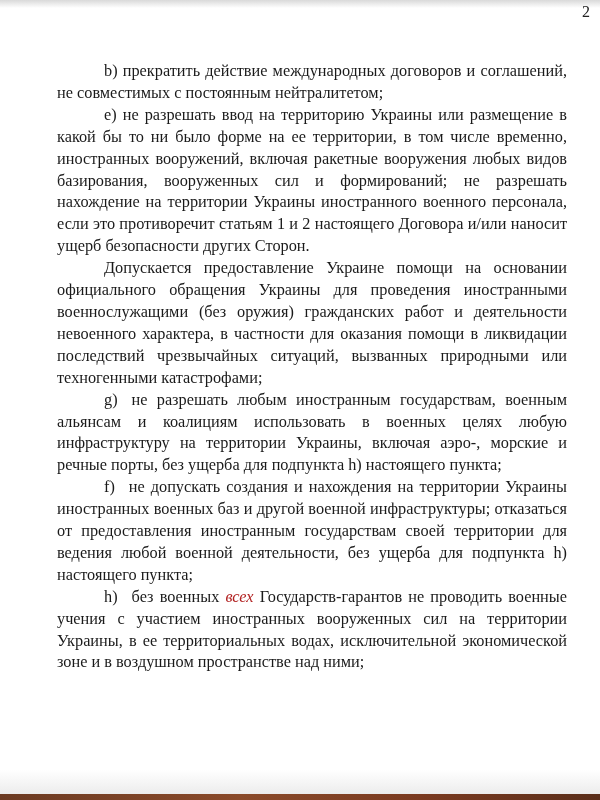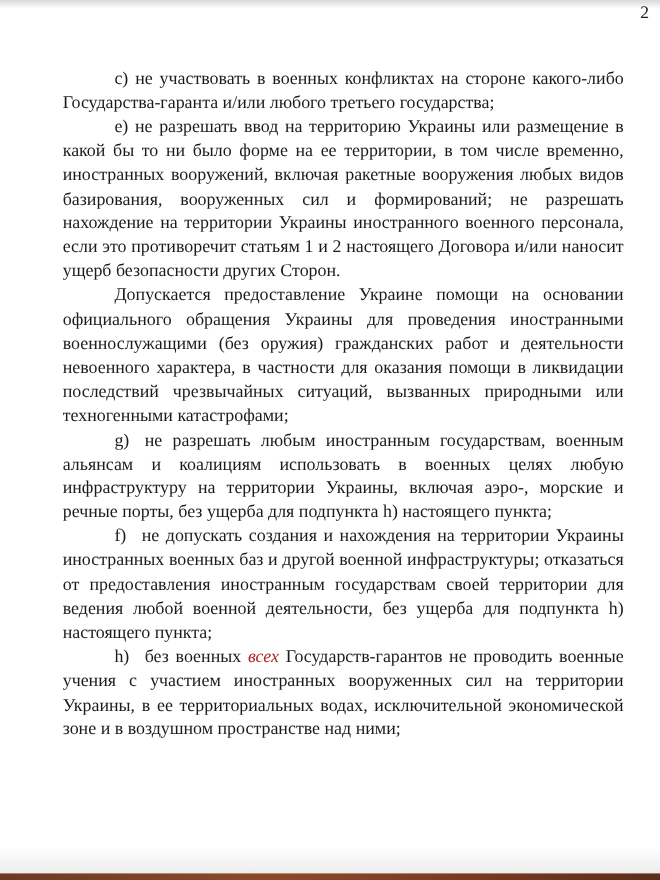--- a/index.html
+++ b/index.html
@@ -39,22 +39,22 @@
       background: linear-gradient(90deg, #6b3a22, #8a4a2a 40%, #7a3a20 70%, #5a2e1a);
     }
   </style>
 </head>
 <body>
 
 <div class="top-shadow"></div>
 <div class="page-number">2</div>
 
 <div class="content">
+  <p class="para"><span class="marker">b)</span><span> прекратить действие международных договоров и соглашений, не совместимых с постоянным нейтралитетом;</span></p>
 
-  <p class="para"><span class="marker">c)</span><span> не участвовать в военных конфликтах на стороне какого-либо Государства-гаранта и/или любого третьего государства;</span></p>
 
 
   <p class="para"><span class="marker">e)</span><span> не разрешать ввод на территорию Украины или размещение в какой бы то ни было форме на ее территории, в том числе временно, иностранных вооружений, включая ракетные вооружения любых видов базирования, вооруженных сил и формирований; не разрешать нахождение на территории Украины иностранного военного персонала, если это противоречит статьям 1 и 2 настоящего Договора и/или наносит ущерб безопасности других Сторон.</span></p>
 
   <p class="para"><span>Допускается предоставление Украине помощи на основании официального обращения Украины для проведения иностранными военнослужащими (без оружия) гражданских работ и деятельности невоенного характера, в частности для оказания помощи в ликвидации последствий чрезвычайных ситуаций, вызванных природными или техногенными катастрофами;</span></p>
 
   <p class="para"><span class="marker wide">g)</span><span>не разрешать любым иностранным государствам, военным альянсам и коалициям использовать в военных целях любую инфраструктуру на территории Украины, включая аэро-, морские и речные порты, без ущерба для подпункта h) настоящего пункта;</span></p>
 
   <p class="para"><span class="marker wide">f)</span><span>не допускать создания и нахождения на территории Украины иностранных военных баз и другой военной инфраструктуры; отказаться от предоставления иностранным государствам своей территории для ведения любой военной деятельности, без ущерба для подпункта h) настоящего пункта;</span></p>
 

